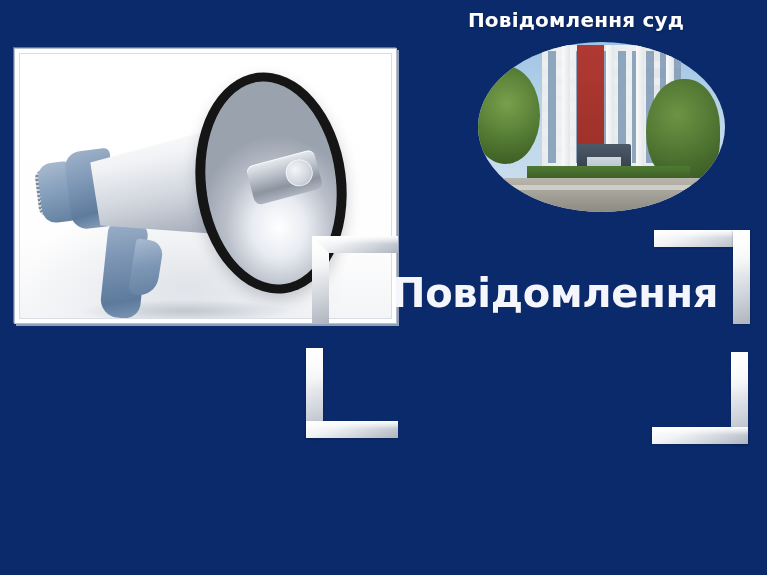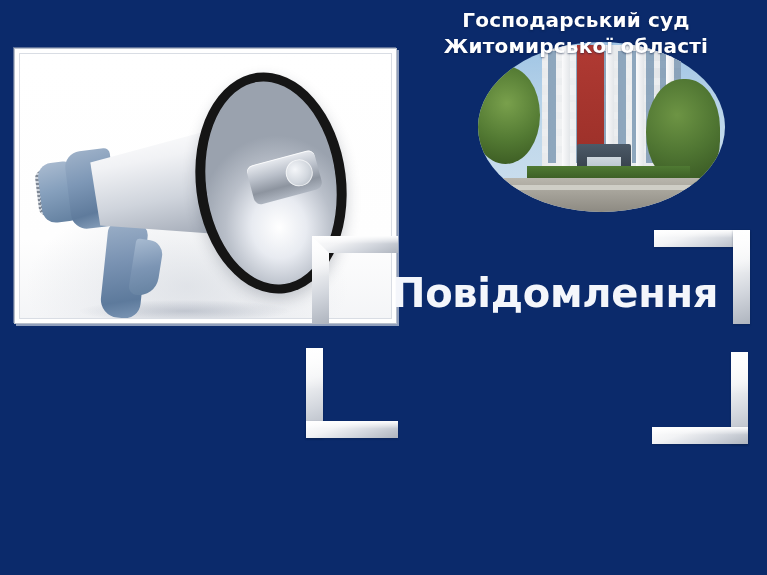--- a/index.html
+++ b/index.html
@@ -372,22 +372,21 @@
     <div class="bldg-pillar" style="left:64%"></div>
     <div class="bldg-pillar" style="left:76%"></div>
     <div class="bldg-entry"></div>
     <div class="bldg-tree-r"></div>
     <div class="bldg-hedge"></div>
     <div class="bldg-ground"></div>
     <div class="bldg-curb"></div>
   </div>
 
   <div class="header-text">
-    <div>Господарський суд</div>
-    <div>Житомирської області</div>
+    <div>Повідомлення суд</div>
   </div>
 
   <div class="bracket" id="bracket-tl">
     <div class="arm v"></div>
     <div class="arm h"></div>
   </div>
   <div class="bracket" id="bracket-bl">
     <div class="arm v"></div>
     <div class="arm h"></div>
   </div>

